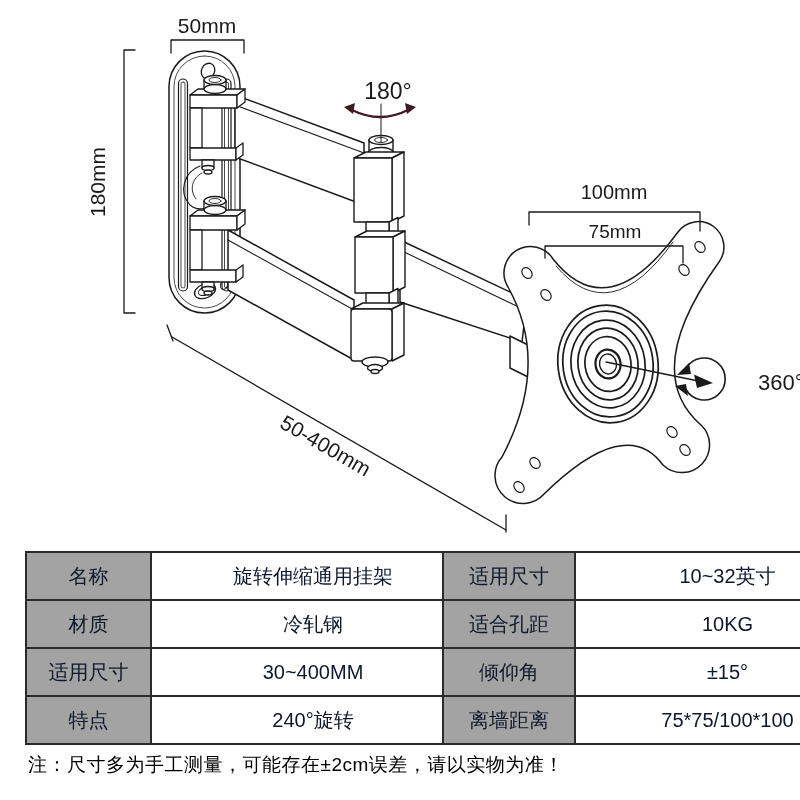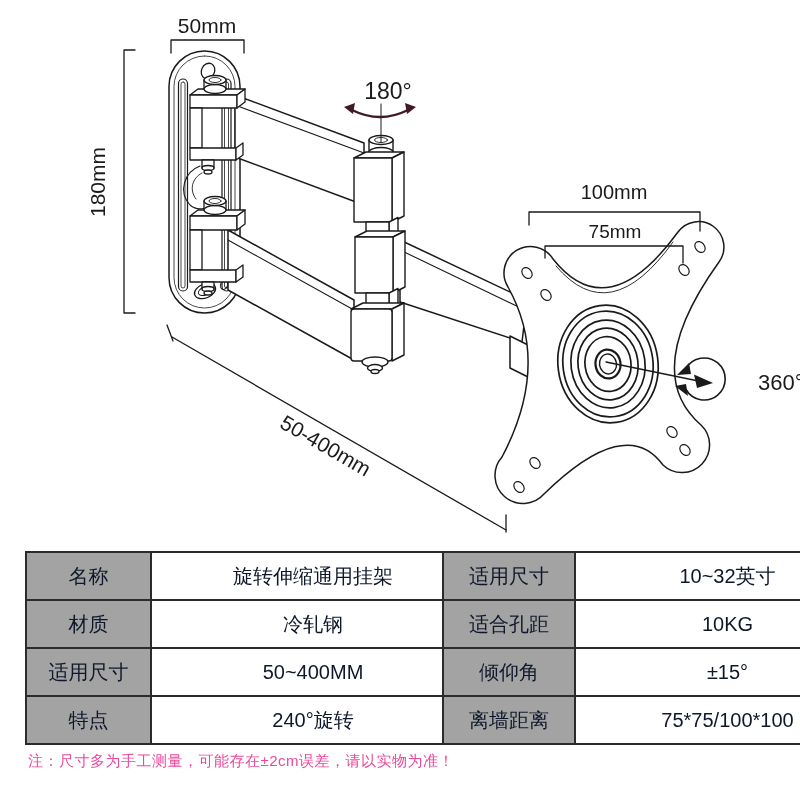--- a/index.html
+++ b/index.html
@@ -16,21 +16,21 @@
   }
   .spec-table td{
     border:2px solid #2b2b2b;height:44px;font-size:20px;color:#0f172a;
     overflow:hidden;white-space:nowrap;
   }
   .spec-table td.hd{background:#a3a3a3;text-align:center;}
   .spec-table td.val{background:#ffffff;text-align:center;padding-left:33px;margin-top:48px;}
   .c1{width:121px;} .c2{width:256px;} .c3{width:128px;margin-left:28px;} .c4{width:237px;}
 
   .footnote{
-    position:absolute;left:28px;top:752px;font-size:15px;color:#ec4899;
+    position:absolute;left:28px;top:752px;font-size:19px;color:#000000;
     white-space:nowrap;letter-spacing:0.5px;
   }
 </style>
 </head>
 <body>
 
 <div class="diagram-wrap">
 <svg width="800" height="548" viewBox="0 0 800 548">
   <g fill="none" stroke="#1a1a1a" stroke-width="1.5" stroke-linejoin="round" stroke-linecap="round">
 
@@ -212,21 +212,21 @@
       <td class="val c4">10~32英寸</td>
     </tr>
     <tr>
       <td class="hd c1">材质</td>
       <td class="val c2">冷轧钢</td>
       <td class="hd c3">适合孔距</td>
       <td class="val c4">10KG</td>
     </tr>
     <tr>
       <td class="hd c1">适用尺寸</td>
-      <td class="val c2">50~400MM</td>
+      <td class="val c2">30~400MM</td>
       <td class="hd c3">倾仰角</td>
       <td class="val c4">±15°</td>
     </tr>
     <tr>
       <td class="hd c1">特点</td>
       <td class="val c2">240°旋转</td>
       <td class="hd c3">离墙距离</td>
       <td class="val c4">75*75/100*100</td>
     </tr>
   </tbody>

